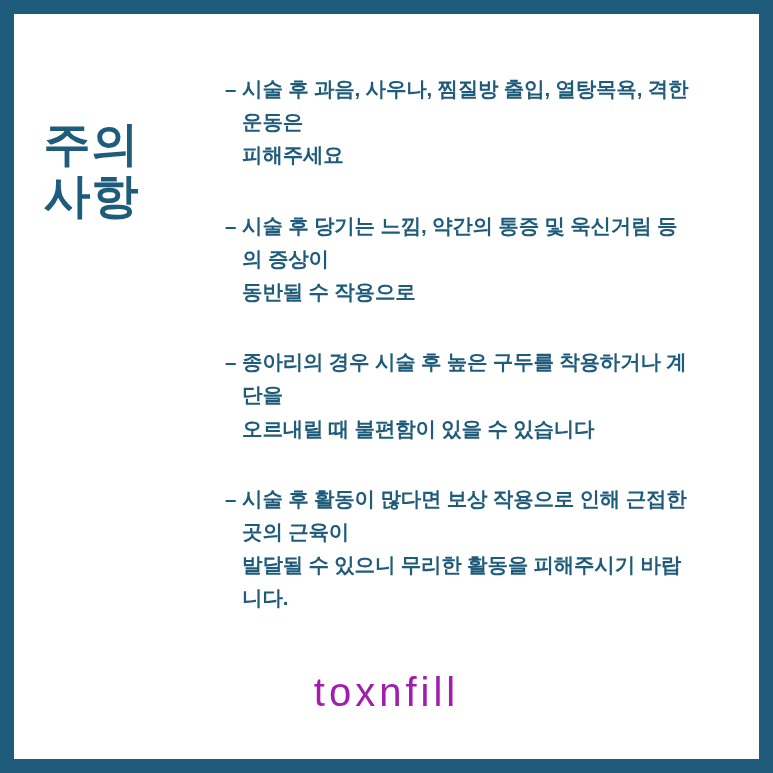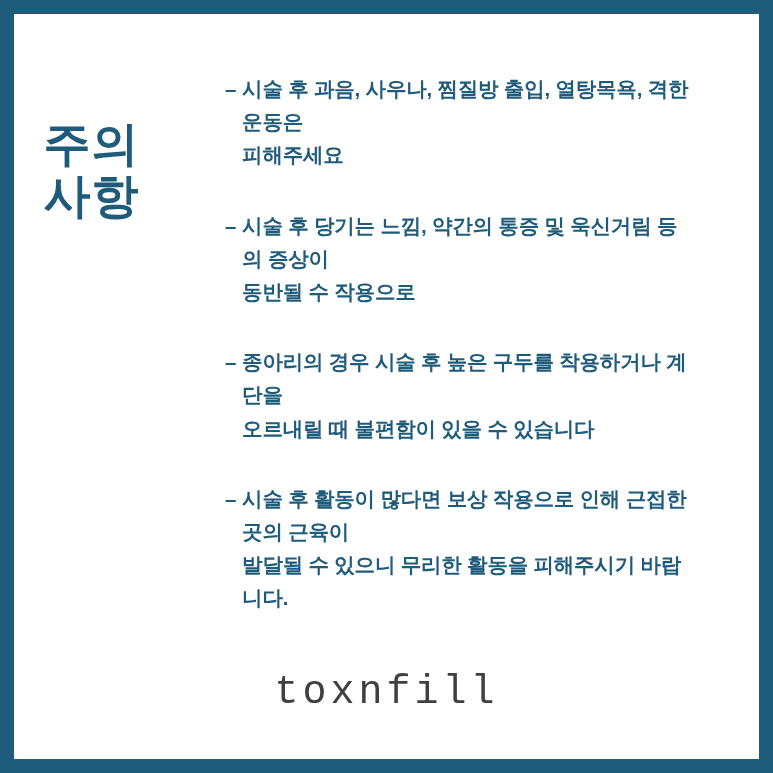--- a/index.html
+++ b/index.html
@@ -62,24 +62,24 @@
   .note-text {
     flex: 1 1 auto;
     white-space: pre-line;
   }
   .brand {
     position: absolute;
     left: 0;
     right: 0;
     bottom: 44px;
     text-align: center;
-    font-family: Liberation Mono, monospace;
+    font-family: Liberation Sans, sans-serif;
     font-size: 40px;
     letter-spacing: 4px;
-    color: #404040;
+    color: #a21caf;
     font-weight: 400;
   }
 </style>
 </head>
 <body>
 
 <div class="card">
 
   <div class="title">주의 사항</div>
 

